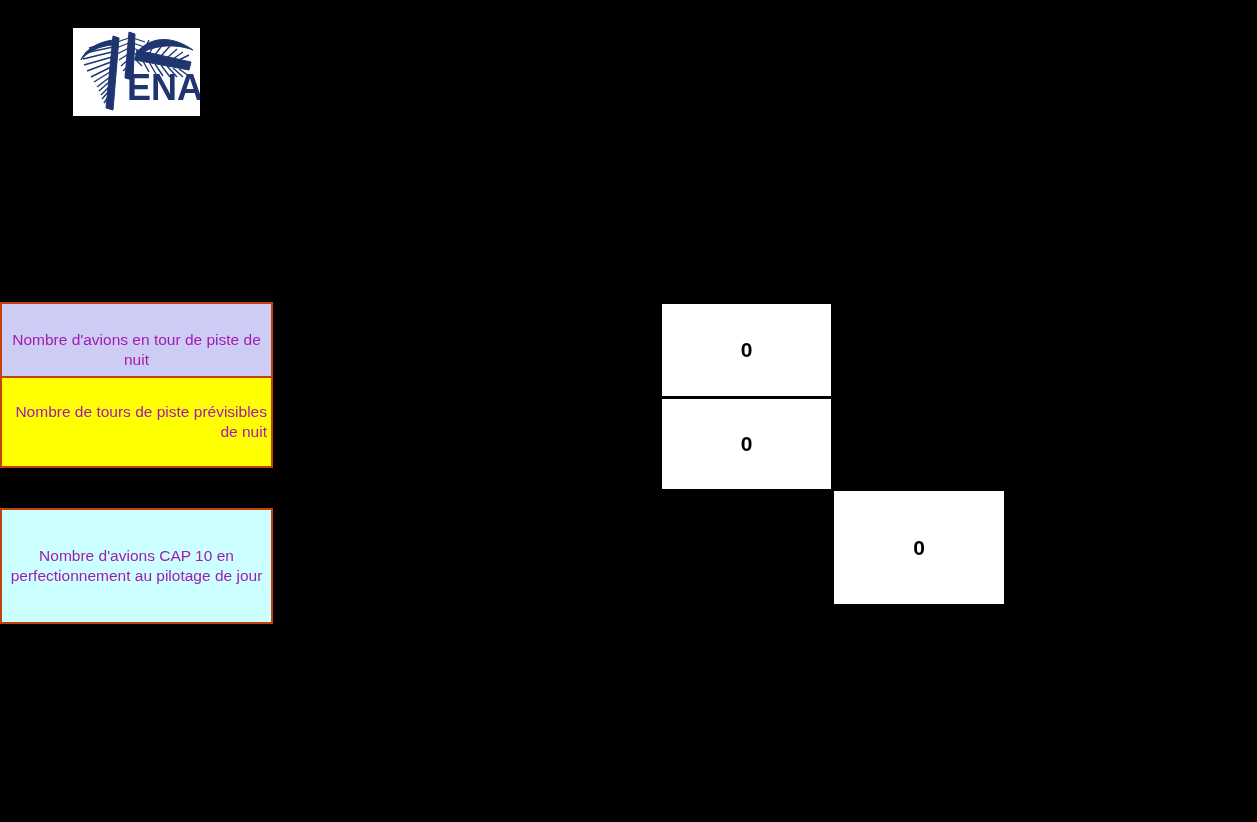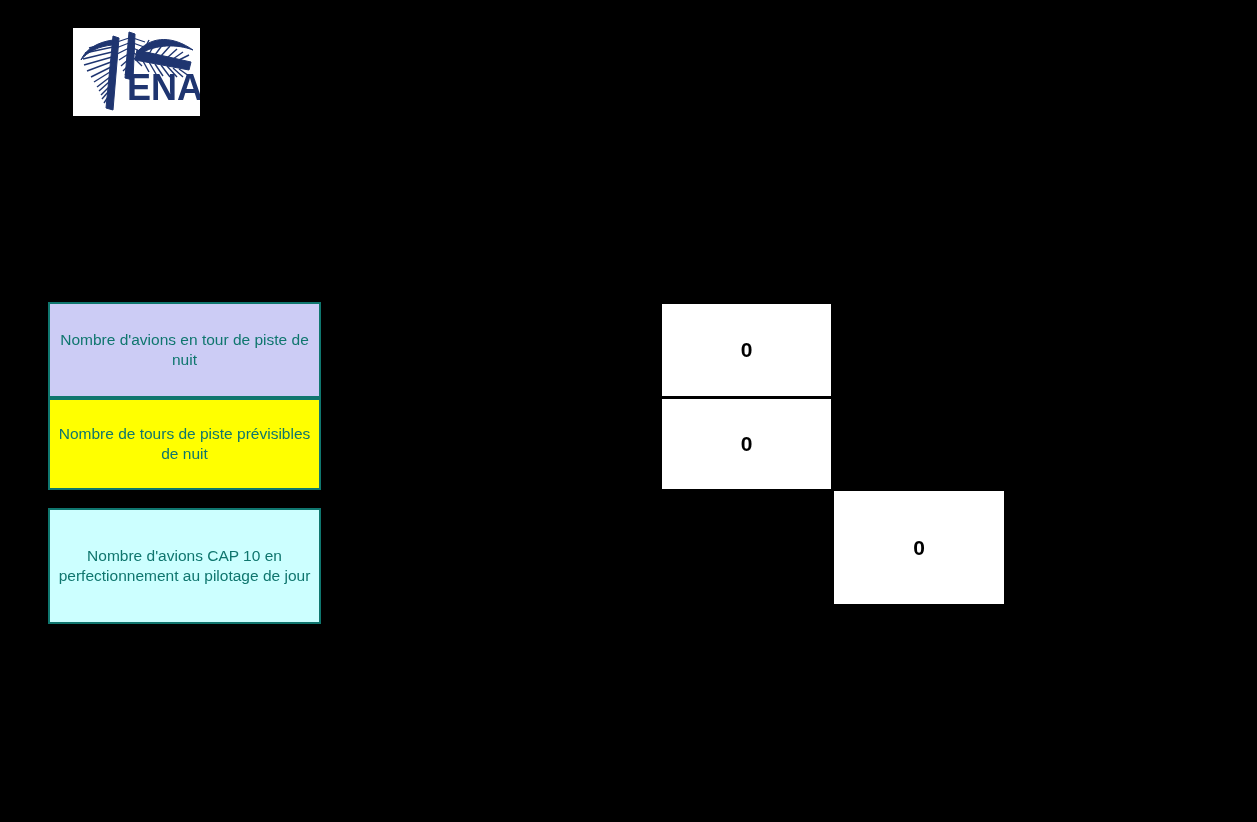--- a/index.html
+++ b/index.html
@@ -30,33 +30,32 @@
     width: 127px;
     height: 88px;
   }
 
   
   .label-cell {
     position: absolute;
     left: 0px;
     width: 273px;
     box-sizing: border-box;
-    border: 2px solid #0f766e;
+    border: 2px solid #c2410c;
     display: flex;
     align-items: center;
     justify-content: center;
     text-align: center;
-    color: #0f766e;
+    color: #a21caf;
     font-size: 15.5px;
     line-height: 1.32;
     padding: 2px 4px;
-    margin-left: 48px;
   }
   #label-row-0 { top: 302px;  height: 96px;  background: #CCCCF5; }
-  #label-row-1 { top: 398px;  height: 92px;  background: #FFFF00; }
+  #label-row-1 { top: 376px;  height: 92px;  background: #FFFF00; text-align: right; }
   #label-row-2 { top: 508px;  height: 116px; background: #CCFFFF; }
 
   .label-cell .label-text {
     display: block;
     width: 100%;
   }
 
   
   .value-box {
     position: absolute;

